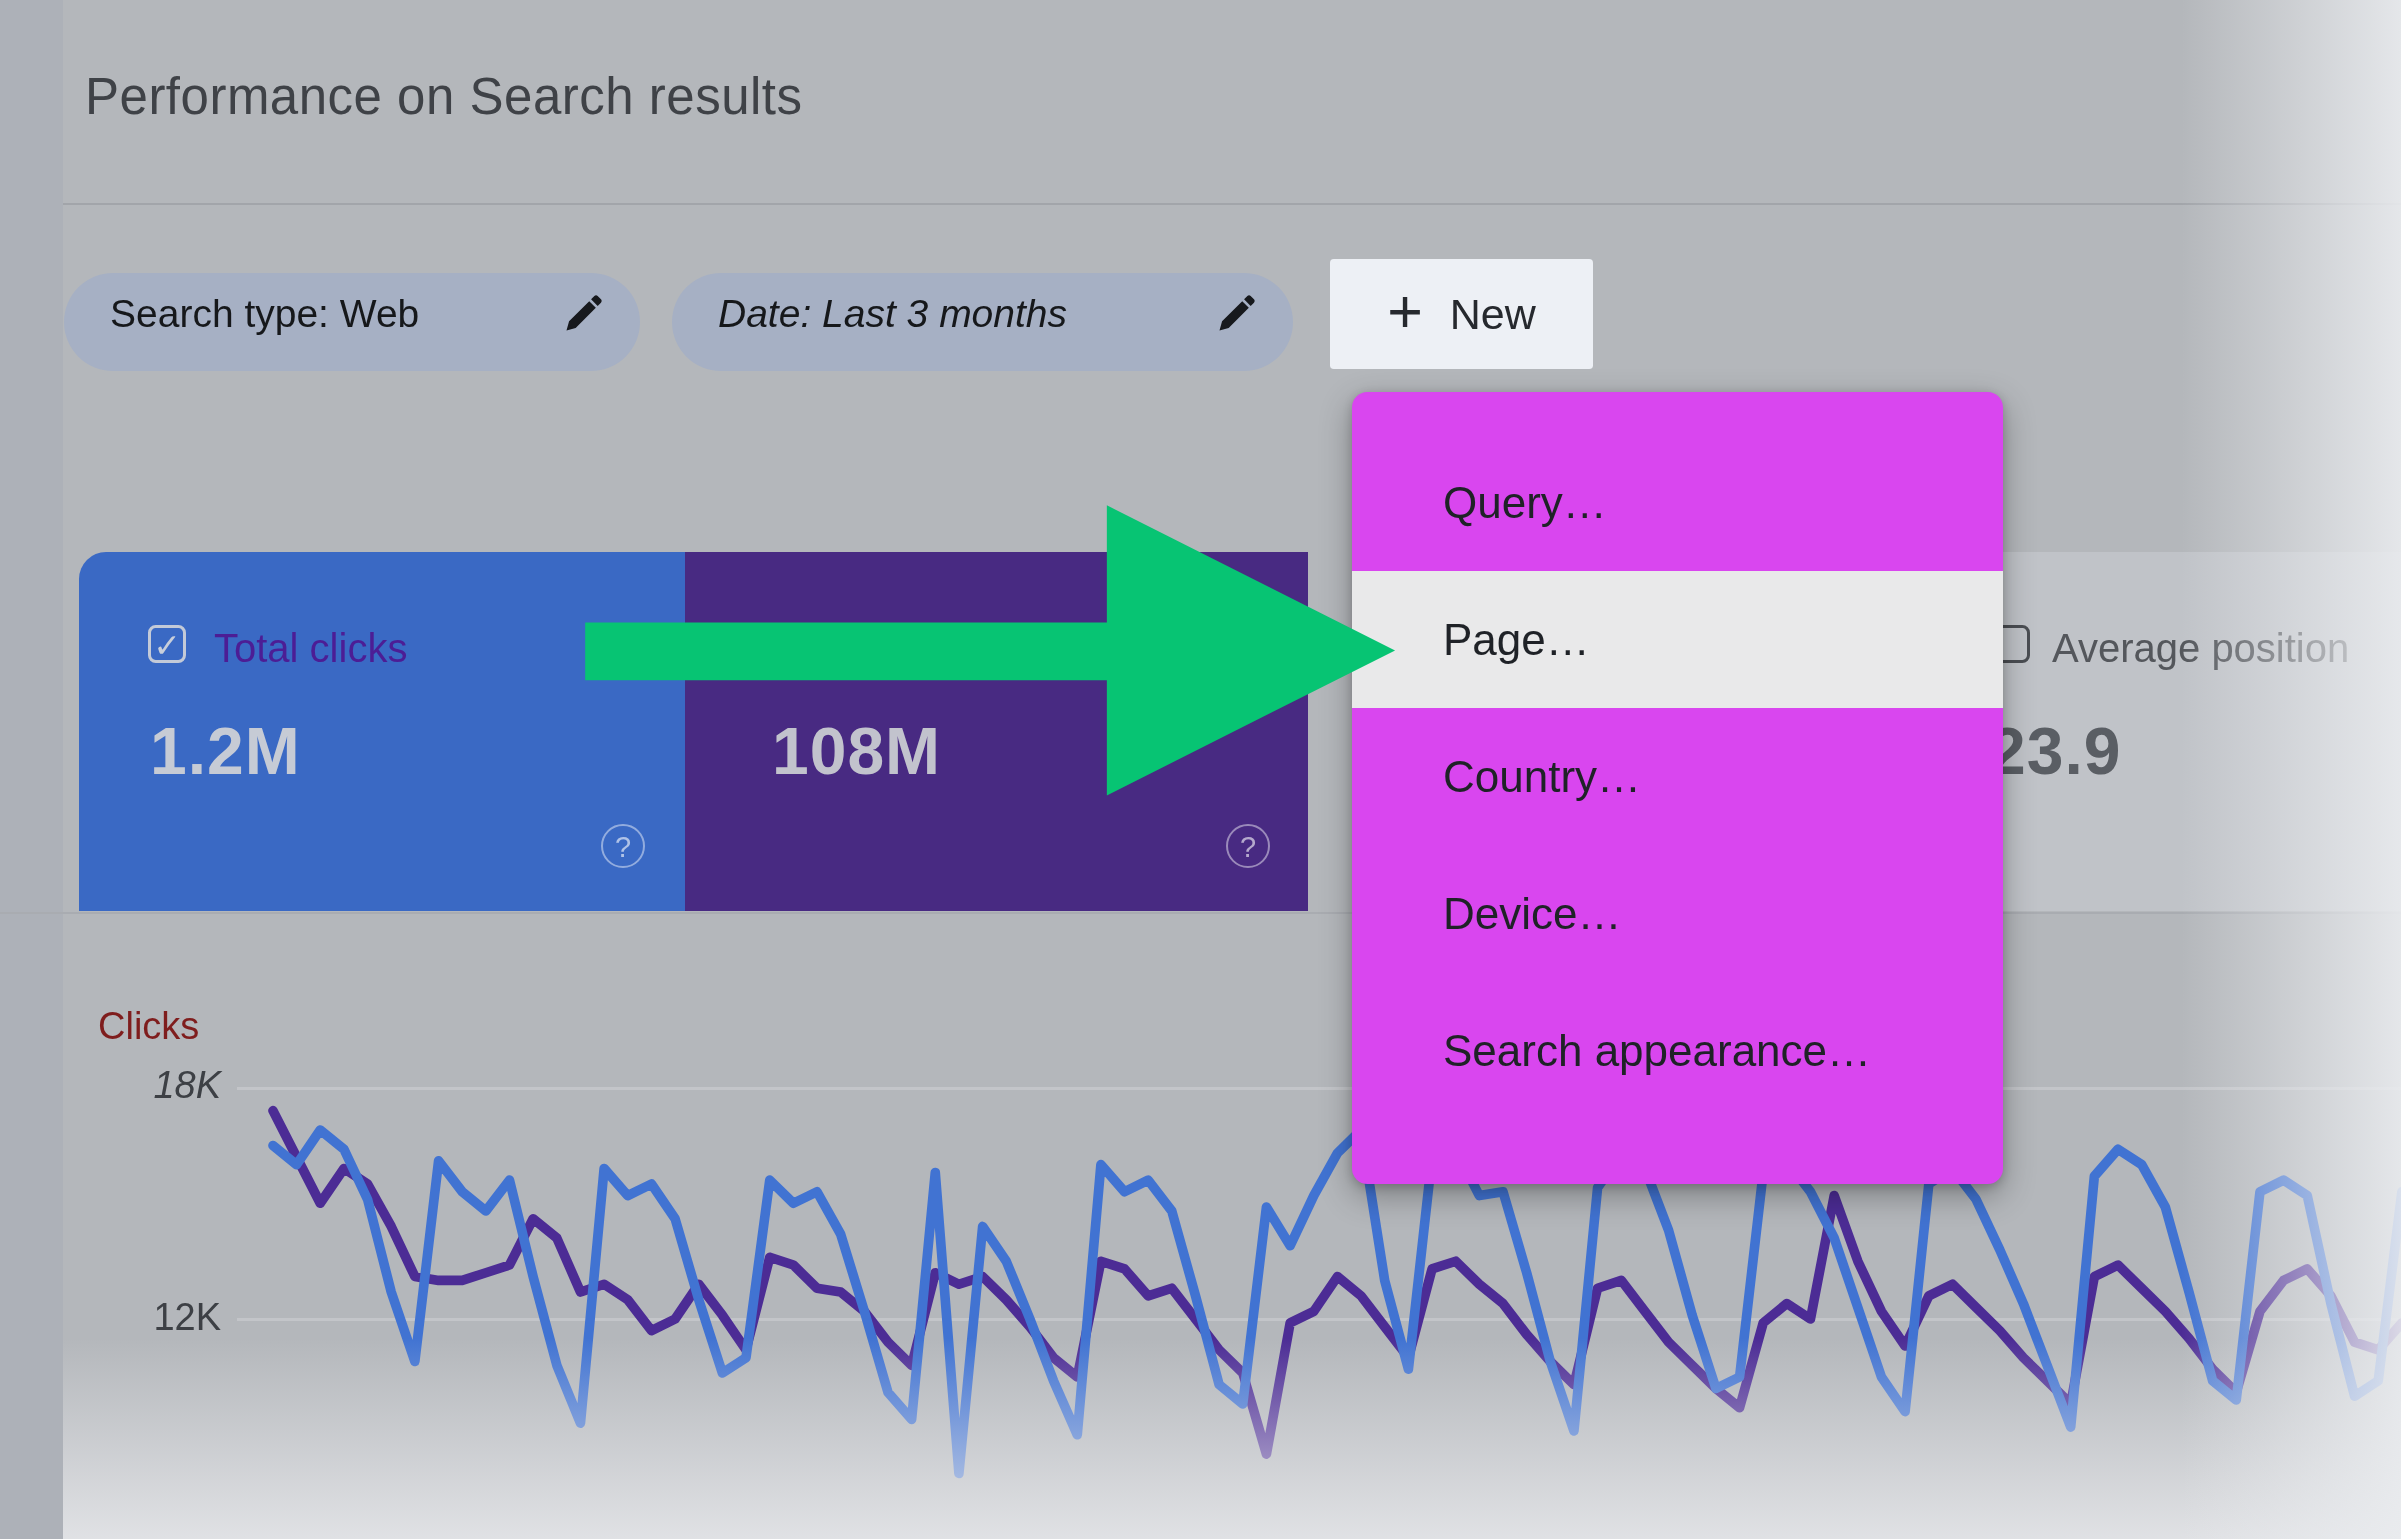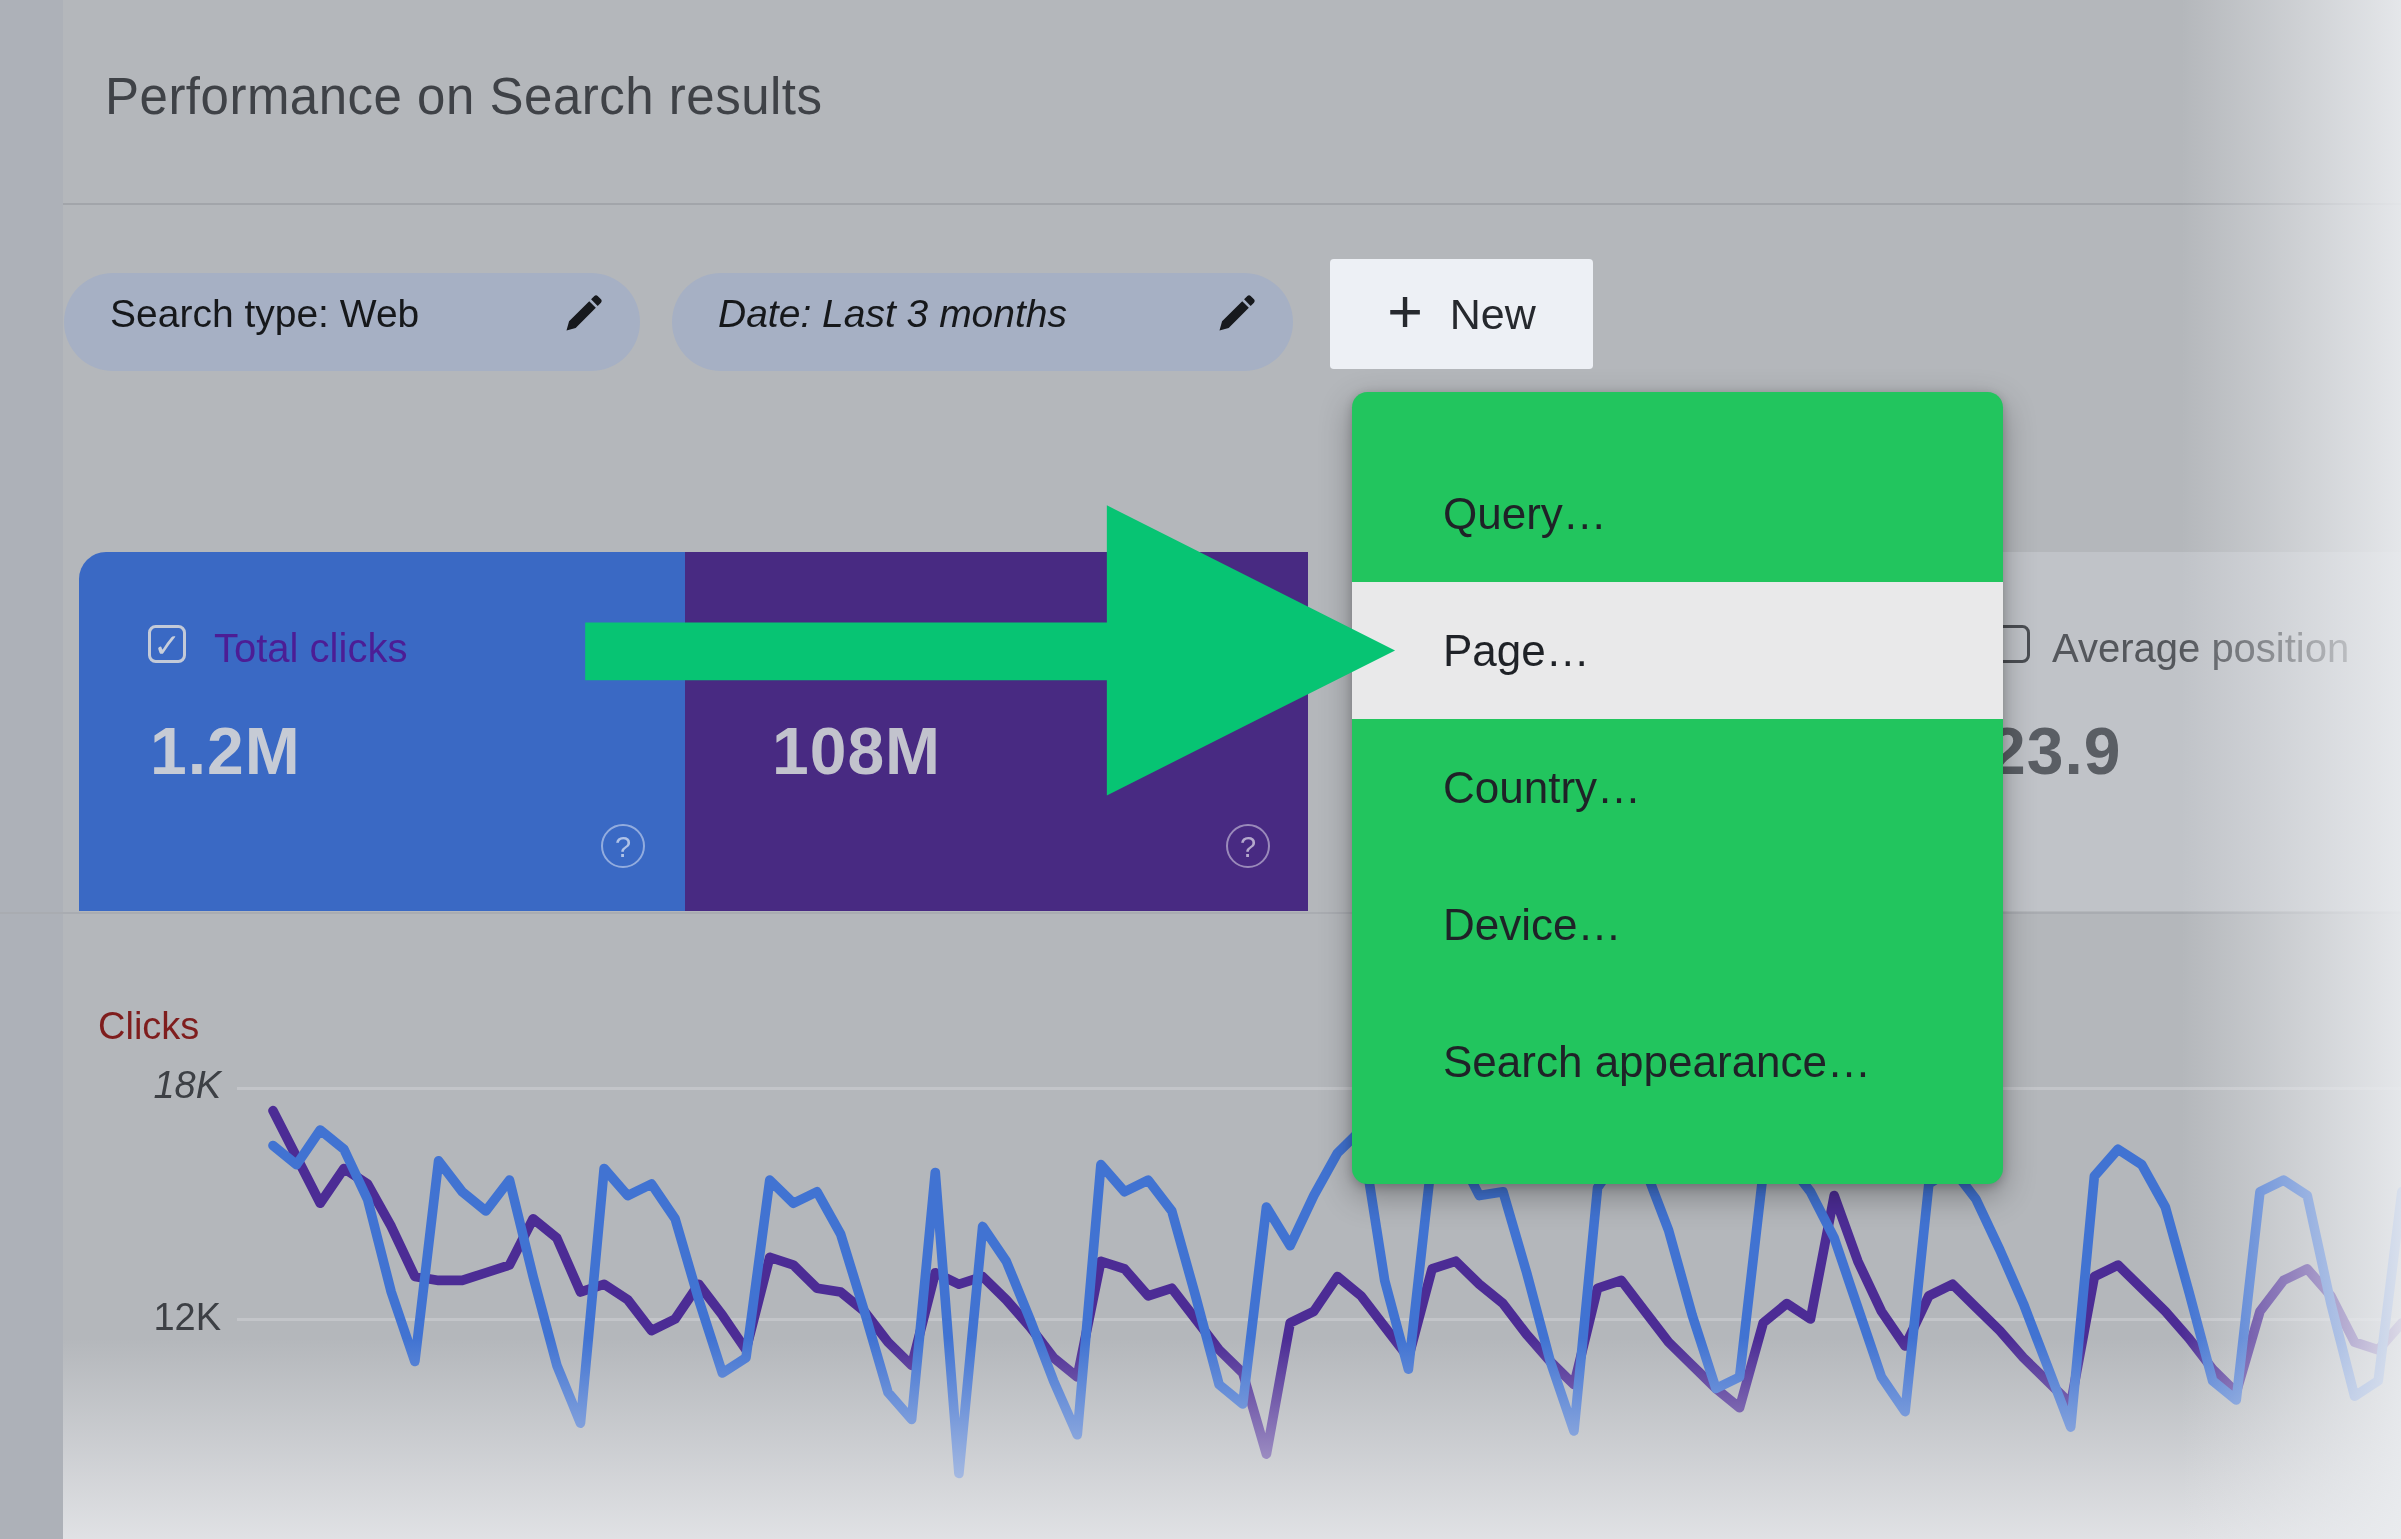--- a/index.html
+++ b/index.html
@@ -1,19 +1,19 @@
 <!DOCTYPE html>
 <html><head>
 <meta charset="utf-8">
 <style>
   html,body{margin:0;padding:0;background:#aeb1b7;}
   *{box-sizing:border-box;font-family:"Liberation Sans","DejaVu Sans",sans-serif;}
   .screen{position:relative;width:2402px;height:1540px;background:#b4b7bb;overflow:hidden;}
   .left-strip{position:absolute;left:0;top:0;width:63px;height:1540px;background:#adb1b8;}
-  .page-title{position:absolute;left:85px;top:67px;font-size:51px;font-weight:500;color:#3f4247;letter-spacing:0.5px;margin-left:20px;}
+  .page-title{position:absolute;left:85px;top:67px;font-size:51px;font-weight:500;color:#3f4247;letter-spacing:0.5px;}
   .divider{position:absolute;left:63px;top:203px;width:2338px;height:1.9px;background:#a2a5aa;}
   
   .chip{position:absolute;top:273px;height:98px;border-radius:49px;background:#a6b0c4;display:flex;align-items:center;justify-content:space-between;padding:0 35px 16px 46px;}
   .chip-search{left:64px;width:576px;}
   .chip-date{left:672px;width:621px;font-style:italic;}
   .chip-label{font-size:39px;font-weight:500;color:#16181b;white-space:nowrap;}
   .pencil{width:44px;height:44px;flex:0 0 auto;margin-left:29px;}
   
   .new-btn{position:absolute;left:1330px;top:259px;width:263px;height:110px;background:#edf0f5;border-radius:3.8px;display:flex;align-items:center;justify-content:center;gap:27px;}
   .new-plus{font-size:61px;font-weight:300;color:#26292e;line-height:1;margin-top:-5.8px;}
@@ -44,22 +44,22 @@
   .tick-12k{top:1296px;}
   .gridline{position:absolute;left:237px;width:2164px;height:2.9px;background:#c3c5c9;}
   .grid-18k{top:1087px;}
   .grid-12k{top:1318px;}
   .chart-svg{position:absolute;left:0;top:0;width:2402px;height:1540px;z-index:2;}
   .bottom-fade{position:absolute;left:63px;bottom:0;width:2338px;height:202px;z-index:3;
     background:linear-gradient(to bottom,rgba(232,233,236,0),rgba(232,233,236,.85));}
   .right-fade{position:absolute;right:0;top:0;width:221px;height:1540px;z-index:3;
     background:linear-gradient(to right,rgba(234,236,239,0),rgba(234,236,239,.9));}
   
-  .dropdown{position:absolute;left:1352px;top:392px;width:651px;height:792px;background:#22c55e;border-radius:15.4px;
-    box-shadow:0 11.5px 33px rgba(0,0,0,.30),0 2.9px 9.6px rgba(0,0,0,.18);z-index:5;padding-top:53px;}
+  .dropdown{position:absolute;left:1352px;top:392px;width:651px;height:792px;background:#d946ef;border-radius:15.4px;
+    box-shadow:0 11.5px 33px rgba(0,0,0,.30),0 2.9px 9.6px rgba(0,0,0,.18);z-index:5;padding-top:42px;}
   .menu-item{height:137px;display:flex;align-items:center;padding-left:91px;font-size:44px;color:#1f2227;cursor:pointer;}
   .menu-item.hl{background:#e9e9ea;}
   
   .arrow-svg{position:absolute;left:0;top:0;width:2402px;height:1540px;z-index:6;pointer-events:none;}
 </style>
 </head>
 <body>
 
 <div class="screen">
 

